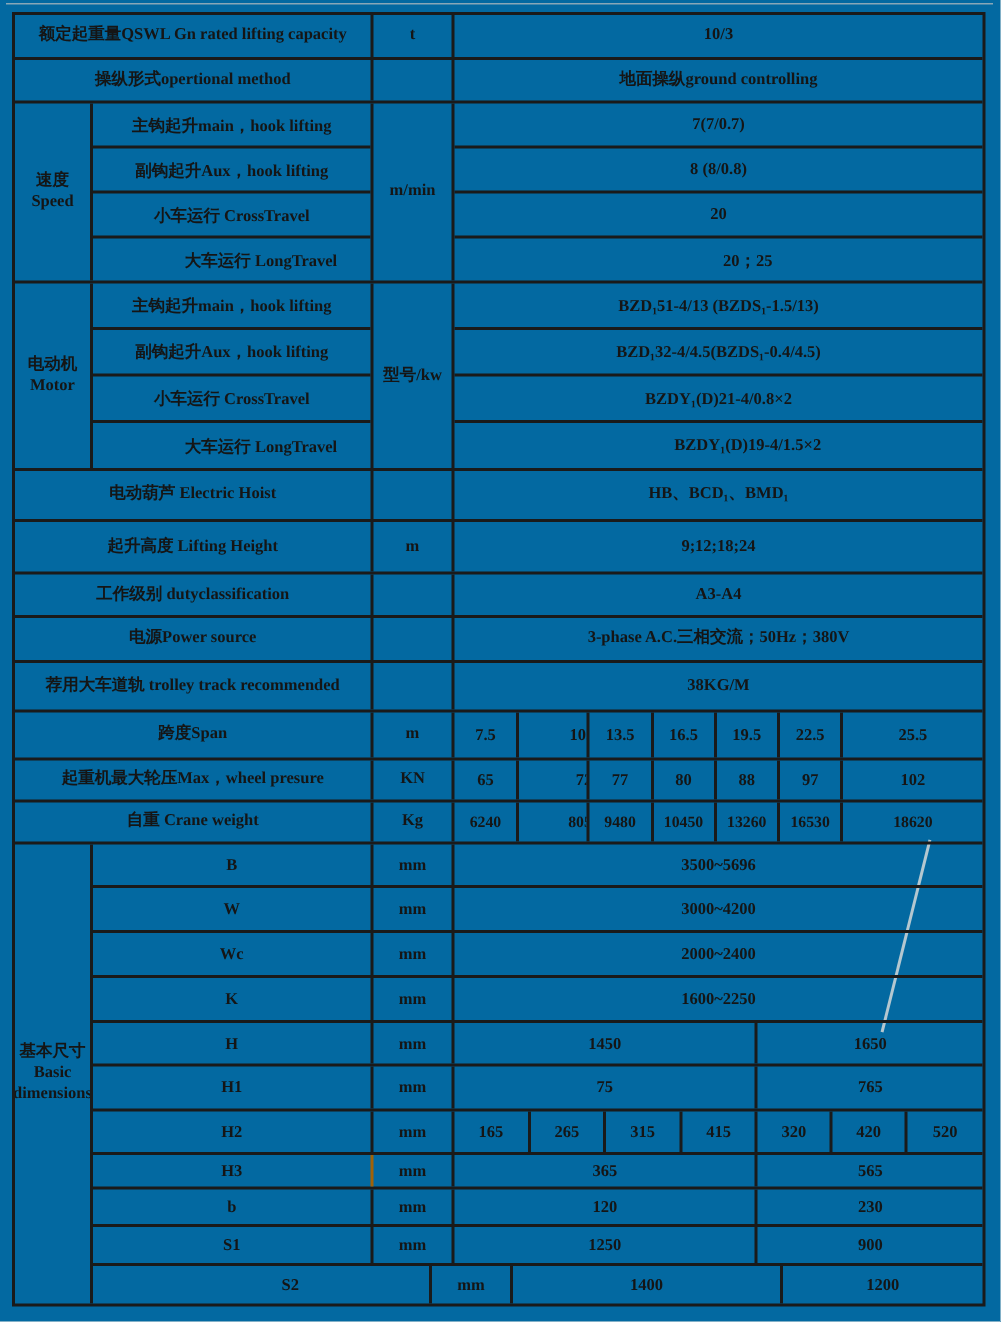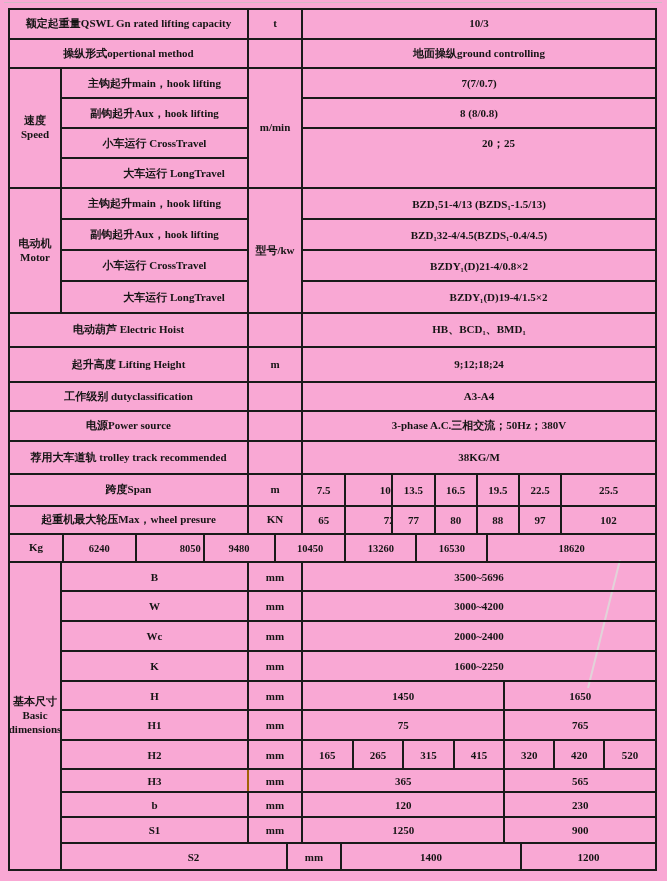--- a/index.html
+++ b/index.html
@@ -1,18 +1,18 @@
 <!DOCTYPE html>
 <html><head>
 <meta charset="utf-8">
 <style>
   html,body { margin:0; padding:0; background:#e8e8e6; }
   .canvas {
     position:relative; width:667px; height:881px;
-    background:#f9a8d4; overflow:hidden;
+    background:#0369a1; overflow:hidden;
     font-family:"Liberation Serif","DejaVu Serif",serif;
     font-weight:700; color:#151515; font-size:11px;
   }
   .scan-topline { position:absolute; left:4px; top:2px; width:658px; height:1px; background:#c2c2c0; opacity:.7; }
   .scan-crease { position:absolute; right:62px; top:558px; width:2px; height:132px; background:#dddddad0; transform:rotate(14deg); }
   .spec-table {
     position:absolute; left:8px; top:8px; width:649px;
     border:2px solid #1a1a1a; box-sizing:border-box; background:transparent;
   }
   .trow { display:flex; border-bottom:2px solid #1a1a1a; box-sizing:border-box; }
@@ -88,20 +88,23 @@
           </div>
       </div>
       <div class="cell w-unit">m/min</div>
       <div class="col w-value end">
         <div class="srow" style="height:30px">
             <div class="scell" style="flex:1">7(7/0.7)</div>
           </div>
         <div class="srow" style="height:30px">
             <div class="scell" style="flex:1">8 (8/0.8)</div>
           </div>
+        <div class="srow" style="height:30px">
+            <div class="scell" style="flex:1">20</div>
+          </div>
         <div class="srow last" style="height:28px">
             <div class="scell" style="flex:1">20；25</div>
           </div>
       </div>
     </div>
 
     <div class="trow" style="height:125px">
       <div class="cell w-group pre">电动机
 Motor</div>
       <div class="col w-label">
@@ -187,20 +190,21 @@
         <div class="scell sc sc2">72</div>
         <div class="scell sc sc3">77</div>
         <div class="scell sc sc4">80</div>
         <div class="scell sc sc5">88</div>
         <div class="scell sc sc6">97</div>
         <div class="scell sc7">102</div>
       </div>
     </div>
 
     <div class="trow" style="height:28px">
+      <div class="cell w-flabel">自重 Crane  weight</div>
       <div class="cell w-unit">Kg</div>
       <div class="vals">
         <div class="scell sc sc1 small">6240</div>
         <div class="scell sc sc2 small">8050</div>
         <div class="scell sc sc3 small">9480</div>
         <div class="scell sc sc4 small">10450</div>
         <div class="scell sc sc5 small">13260</div>
         <div class="scell sc sc6 small">16530</div>
         <div class="scell sc7 small">18620</div>
       </div>

